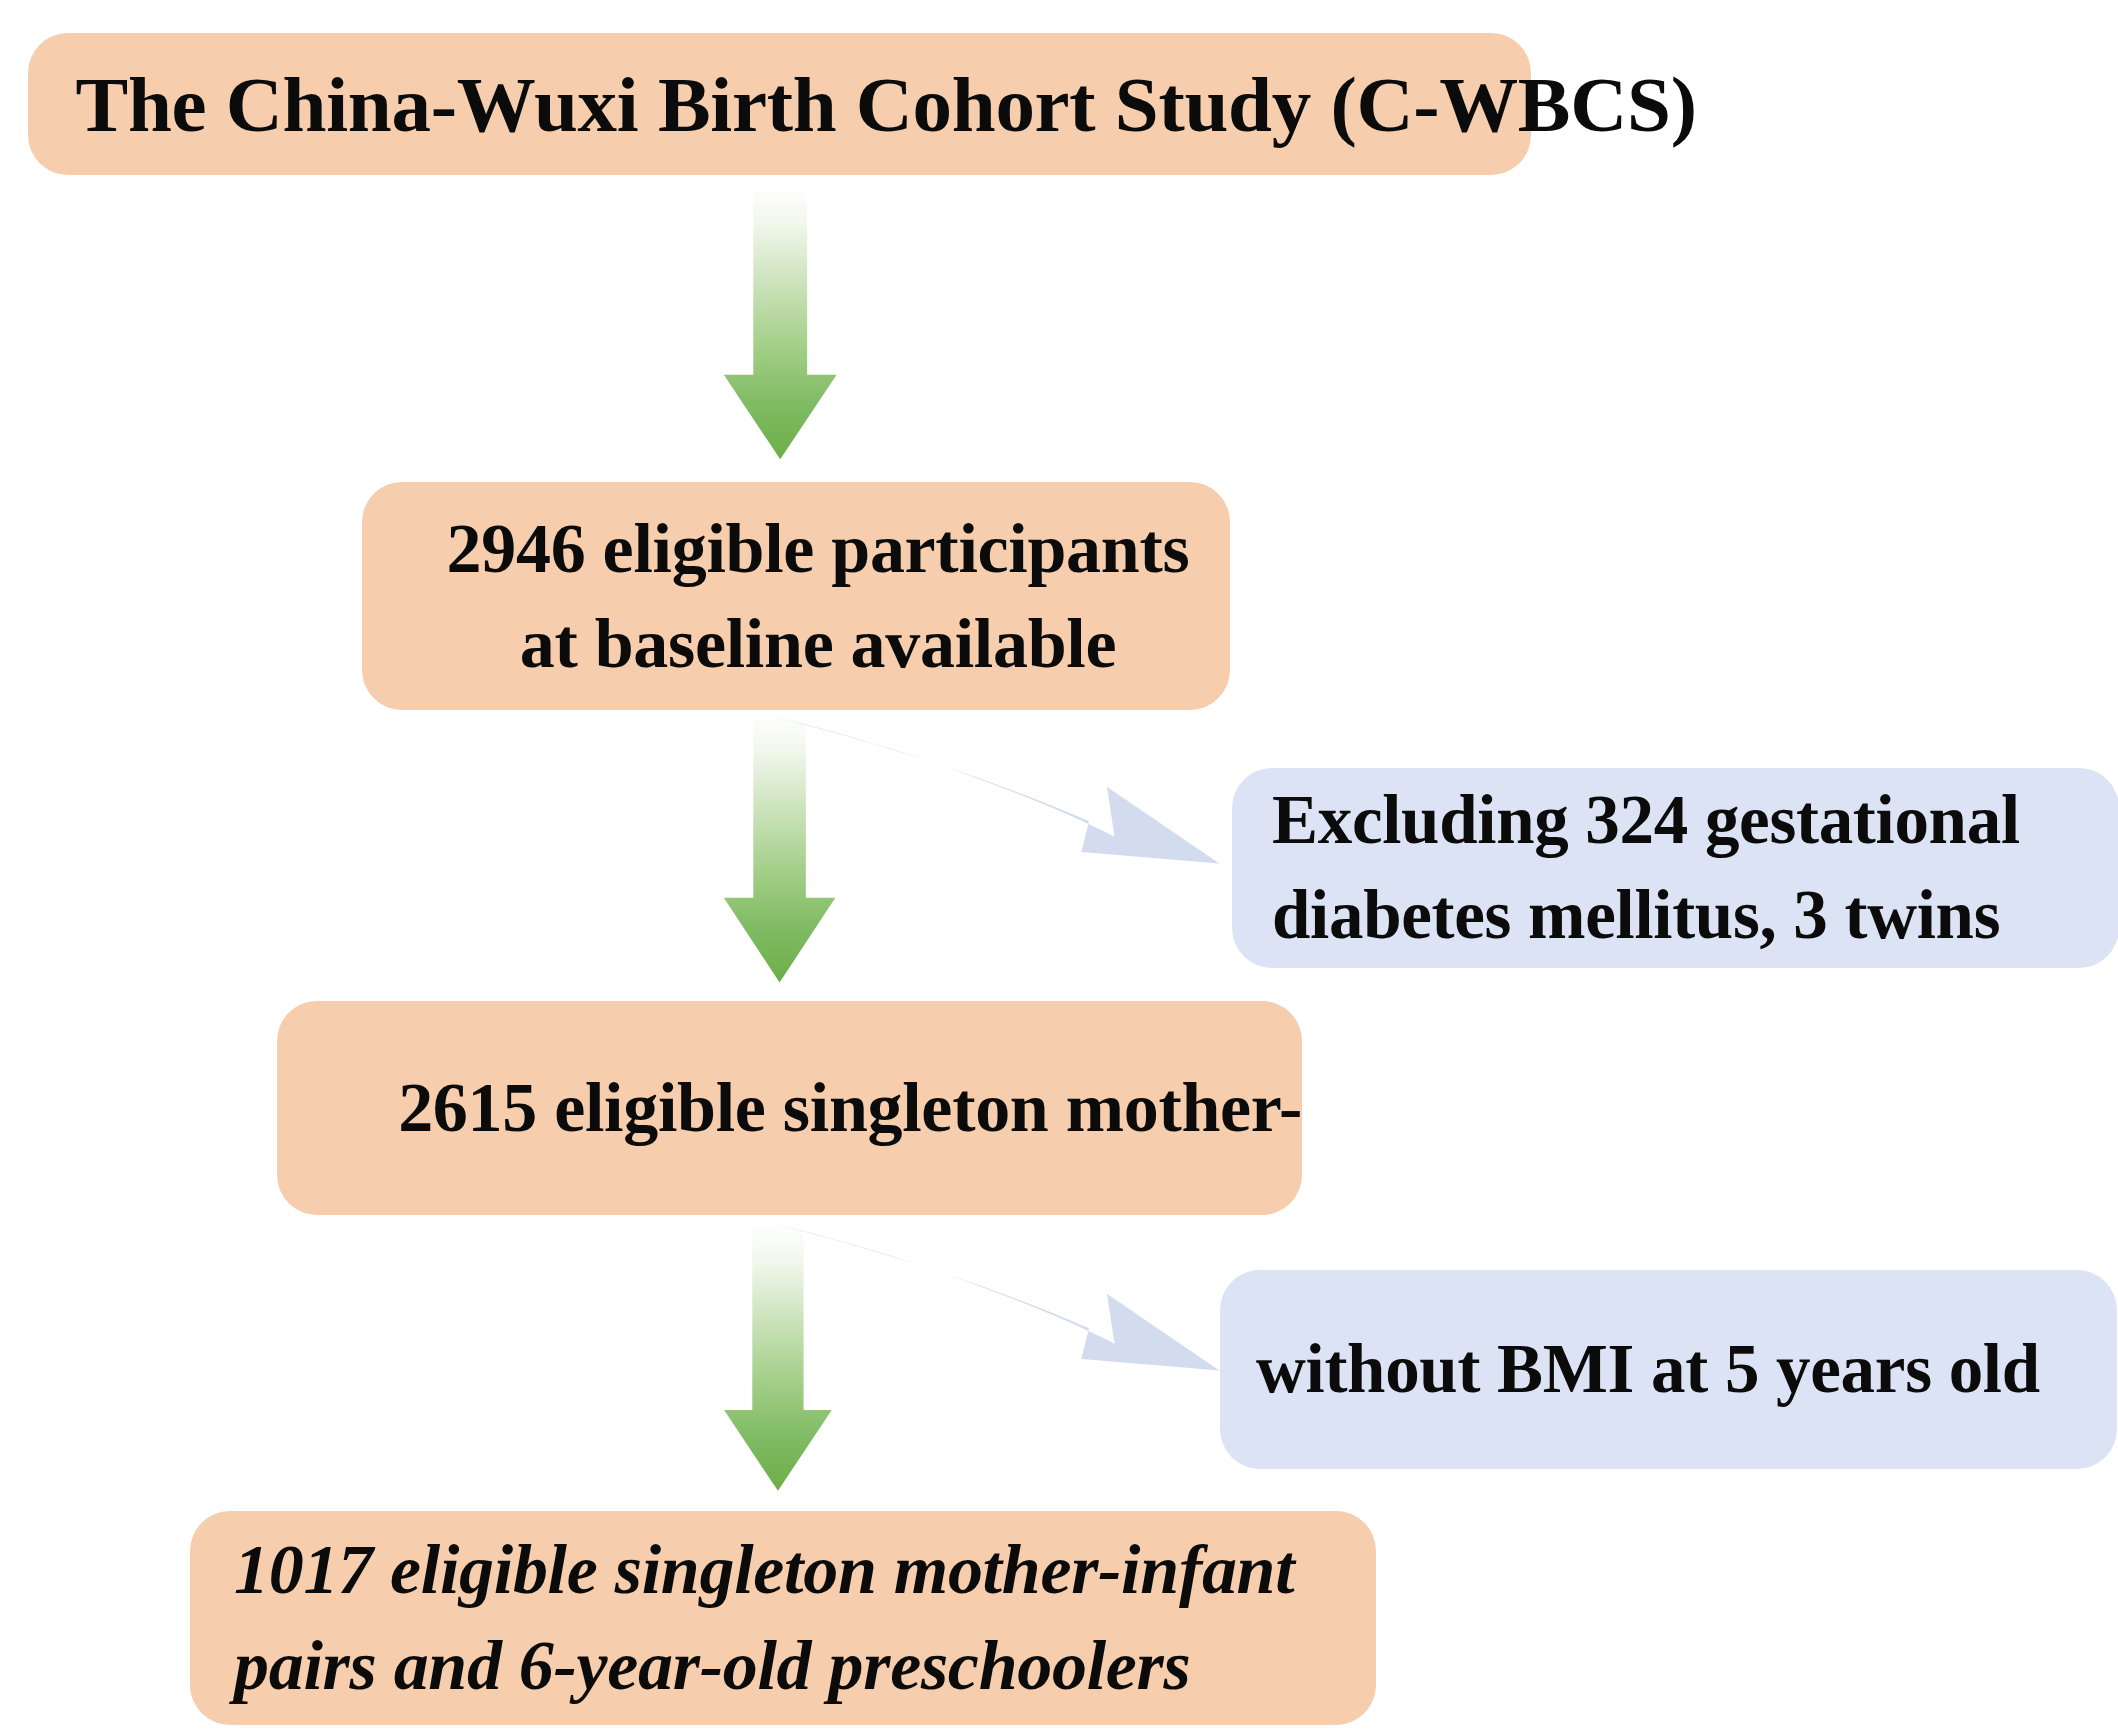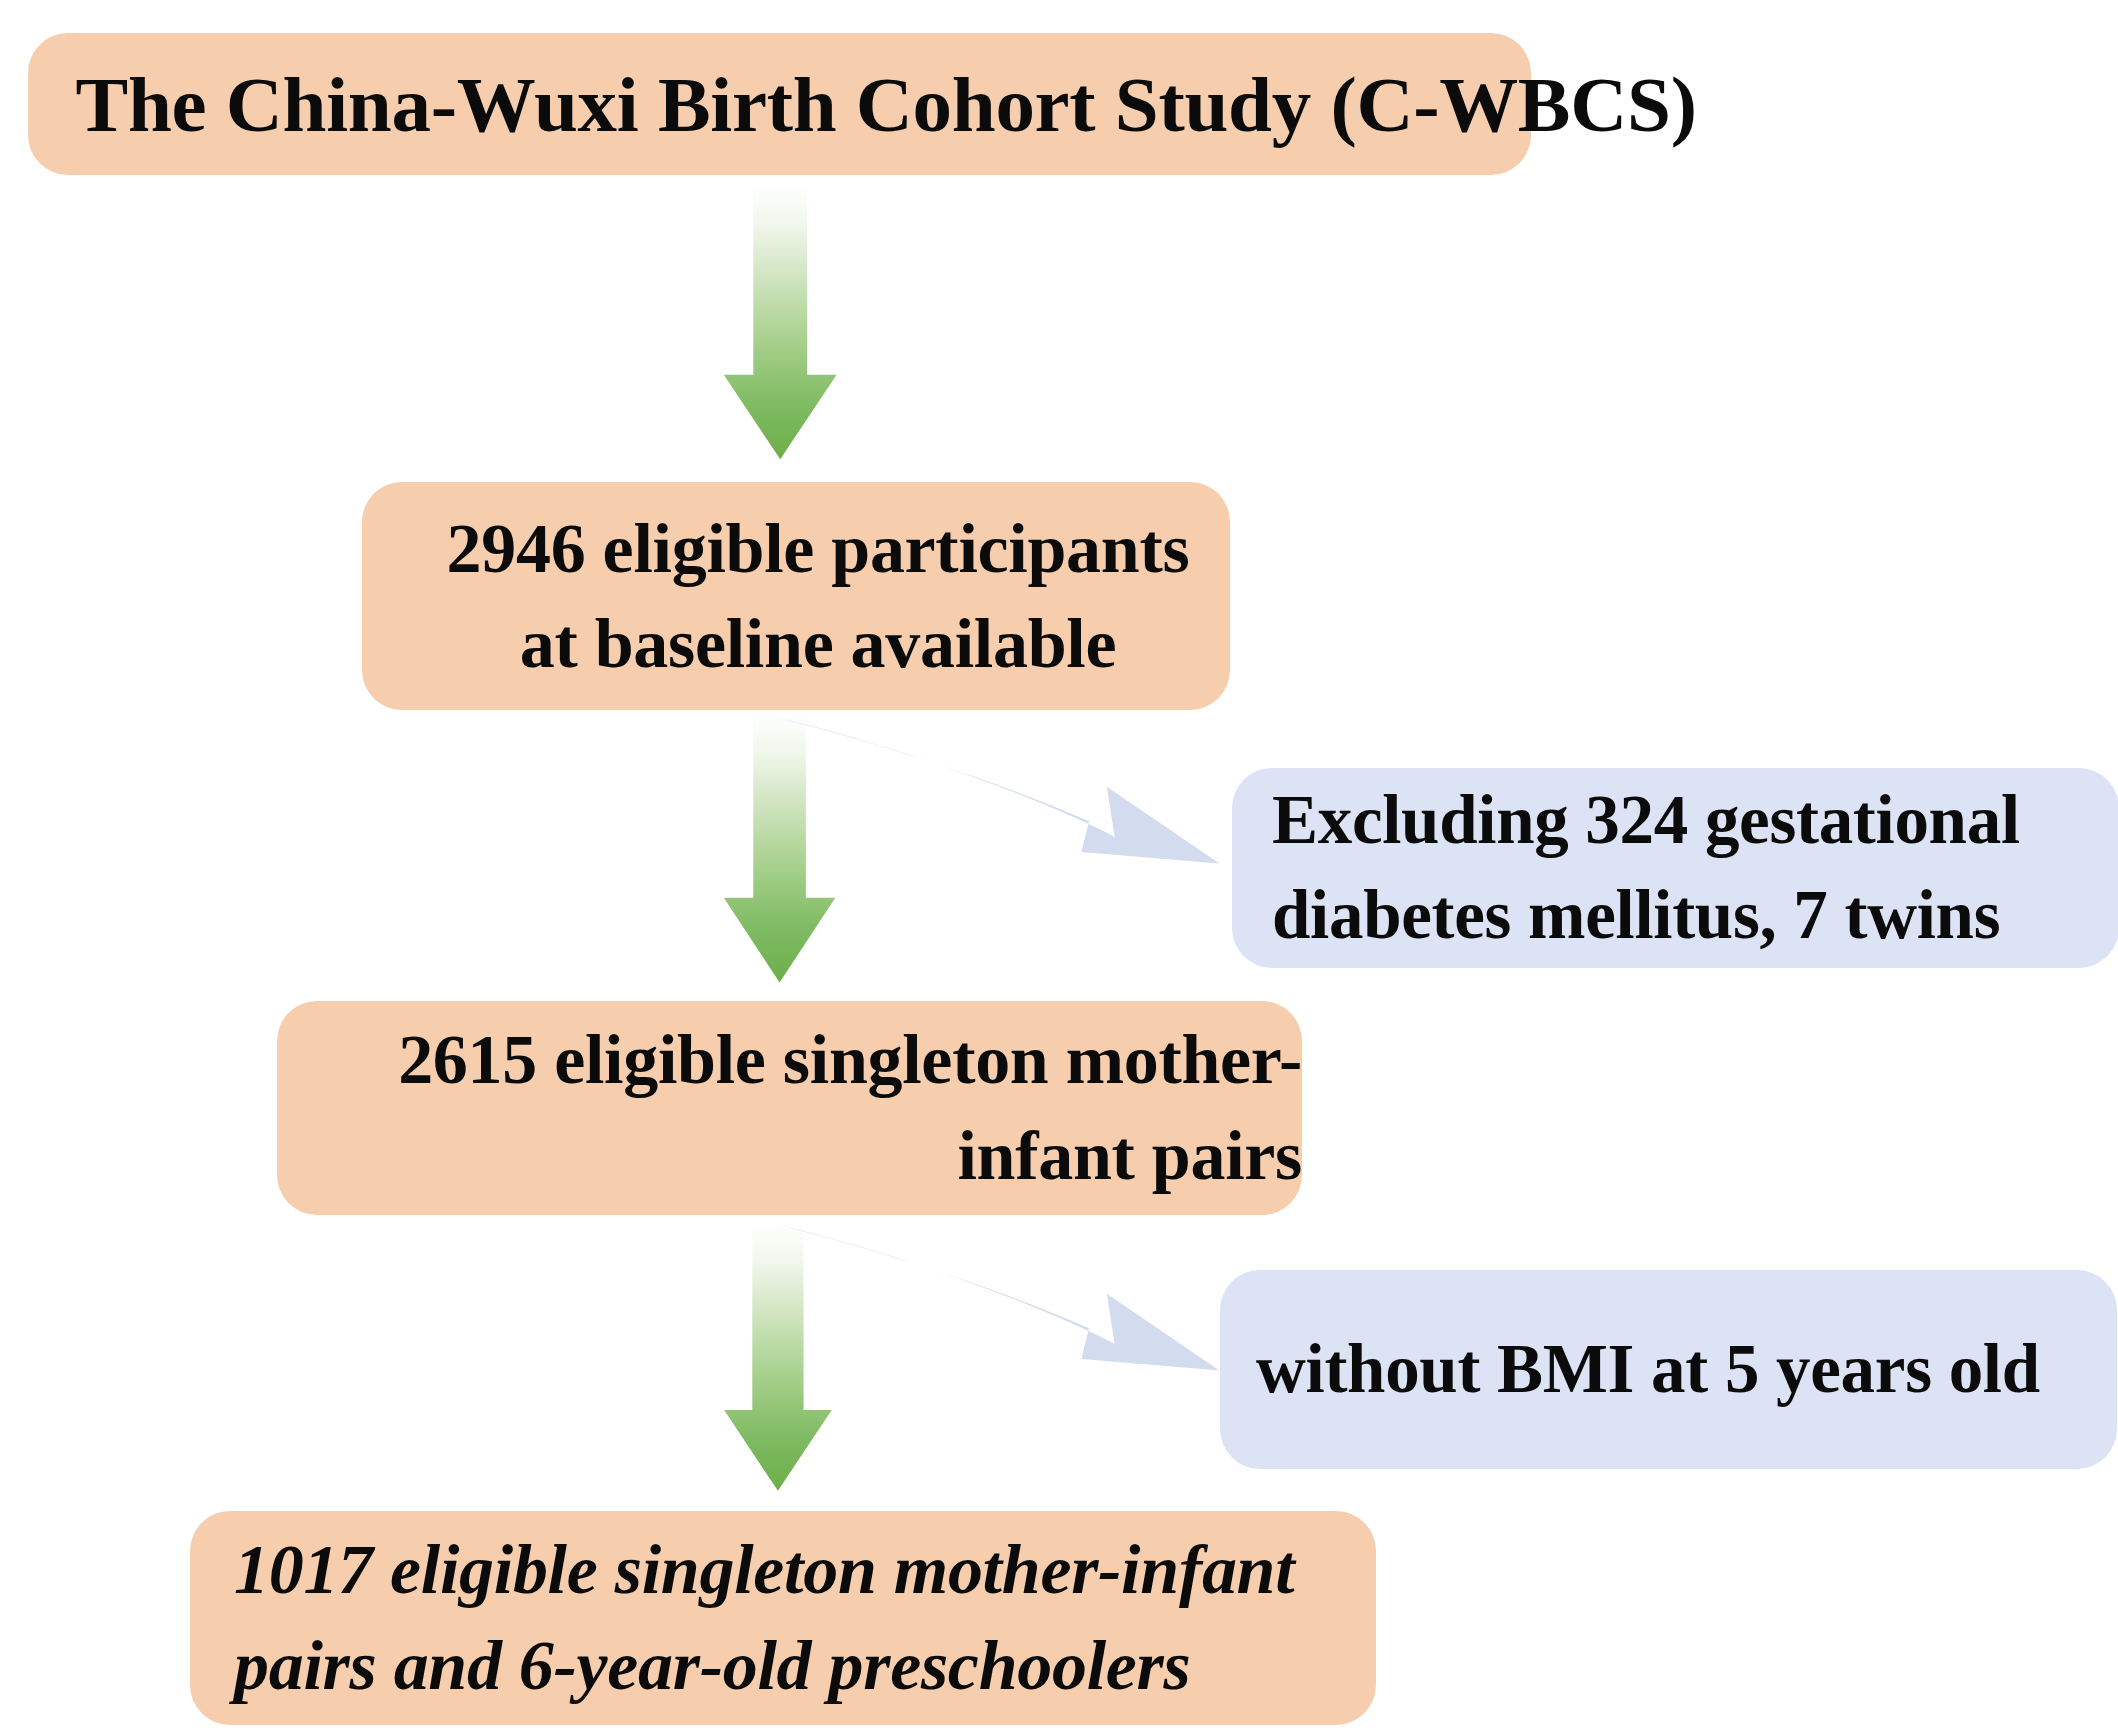--- a/index.html
+++ b/index.html
@@ -143,26 +143,25 @@
              C 210 60, 430 140, 560 206
              L 548 128
              L 724 248
              L 508 230
              L 520 182
              C 390 124, 190 58, 24 18 Z" fill="#D3DCEF"></path>
   </svg>
 
   <div class="node blue" id="node-exclusion-1">
     <span class="line">Excluding 324 gestational</span>
-    <span class="line">diabetes mellitus, 7 twins</span>
+    <span class="line">diabetes mellitus, 3 twins</span>
   </div>
 
   <div class="node peach" id="node-singleton">
     <span class="line">2615 eligible singleton mother-</span>
-    <span class="line">infant pairs</span>
   </div>
 
   <svg class="arrow-svg" id="arrow-down-3" viewBox="0 0 220 430">
     <defs>
       <linearGradient id="gradGreen3" x1="0" y1="0" x2="0" y2="1">
         <stop offset="0%" stop-color="#ffffff"></stop>
         <stop offset="14%" stop-color="#f1f7ec"></stop>
         <stop offset="34%" stop-color="#cfe4bf"></stop>
         <stop offset="58%" stop-color="#a5cf8a"></stop>
         <stop offset="80%" stop-color="#7fbb63"></stop>

